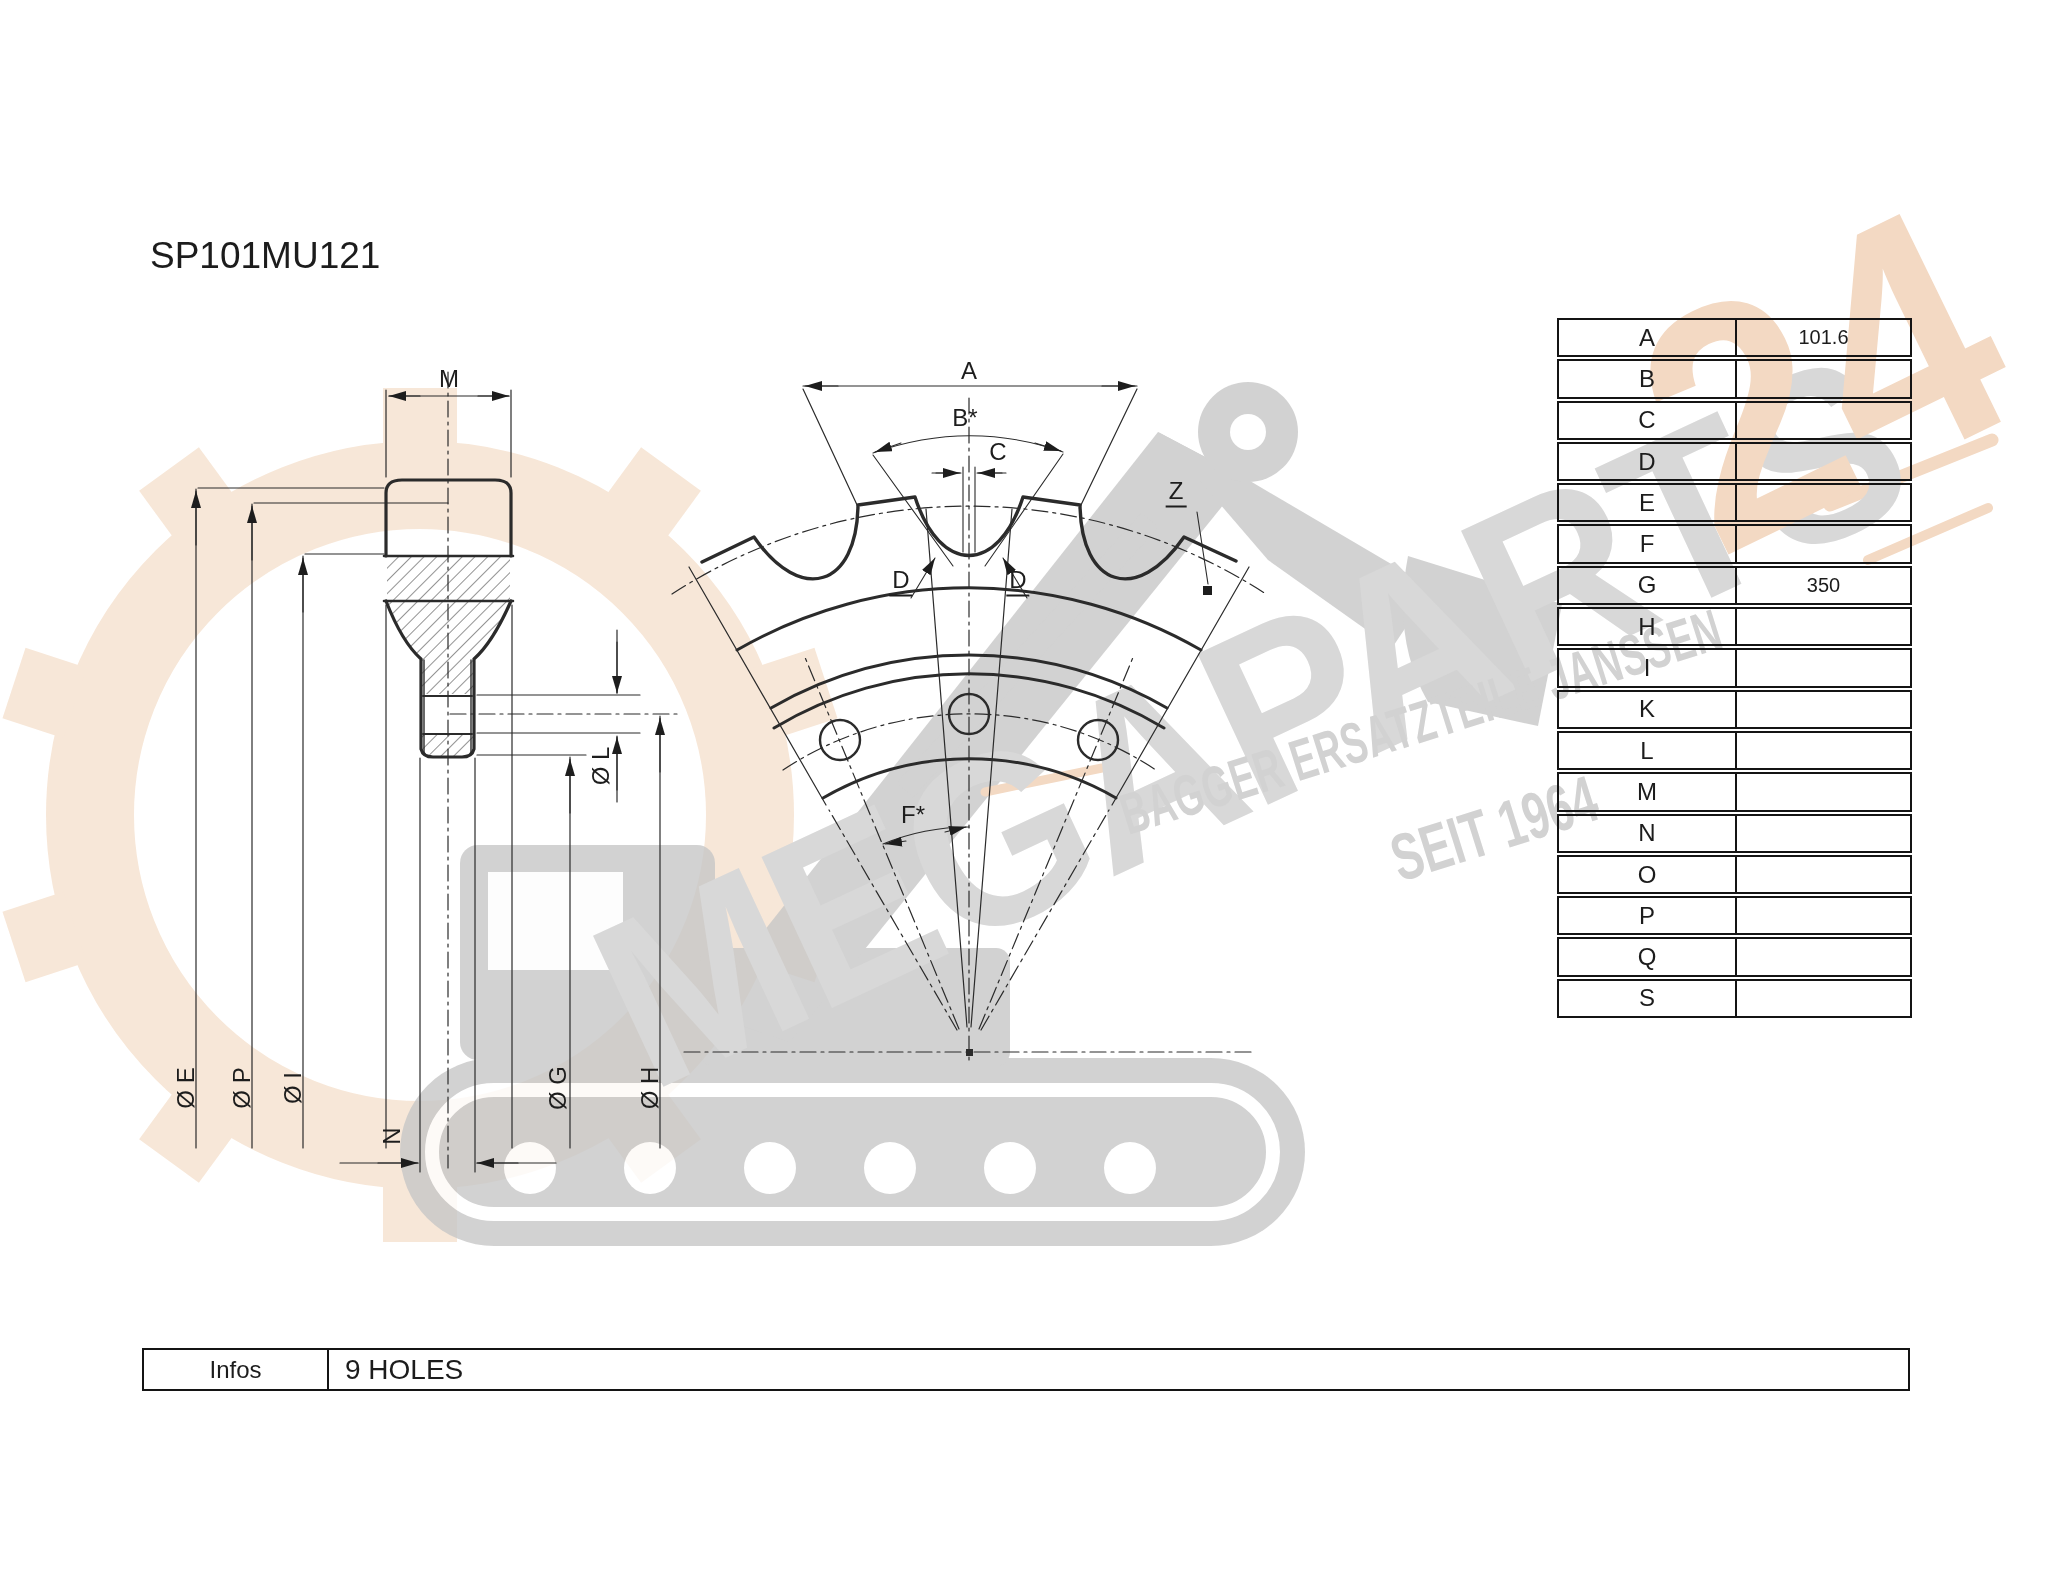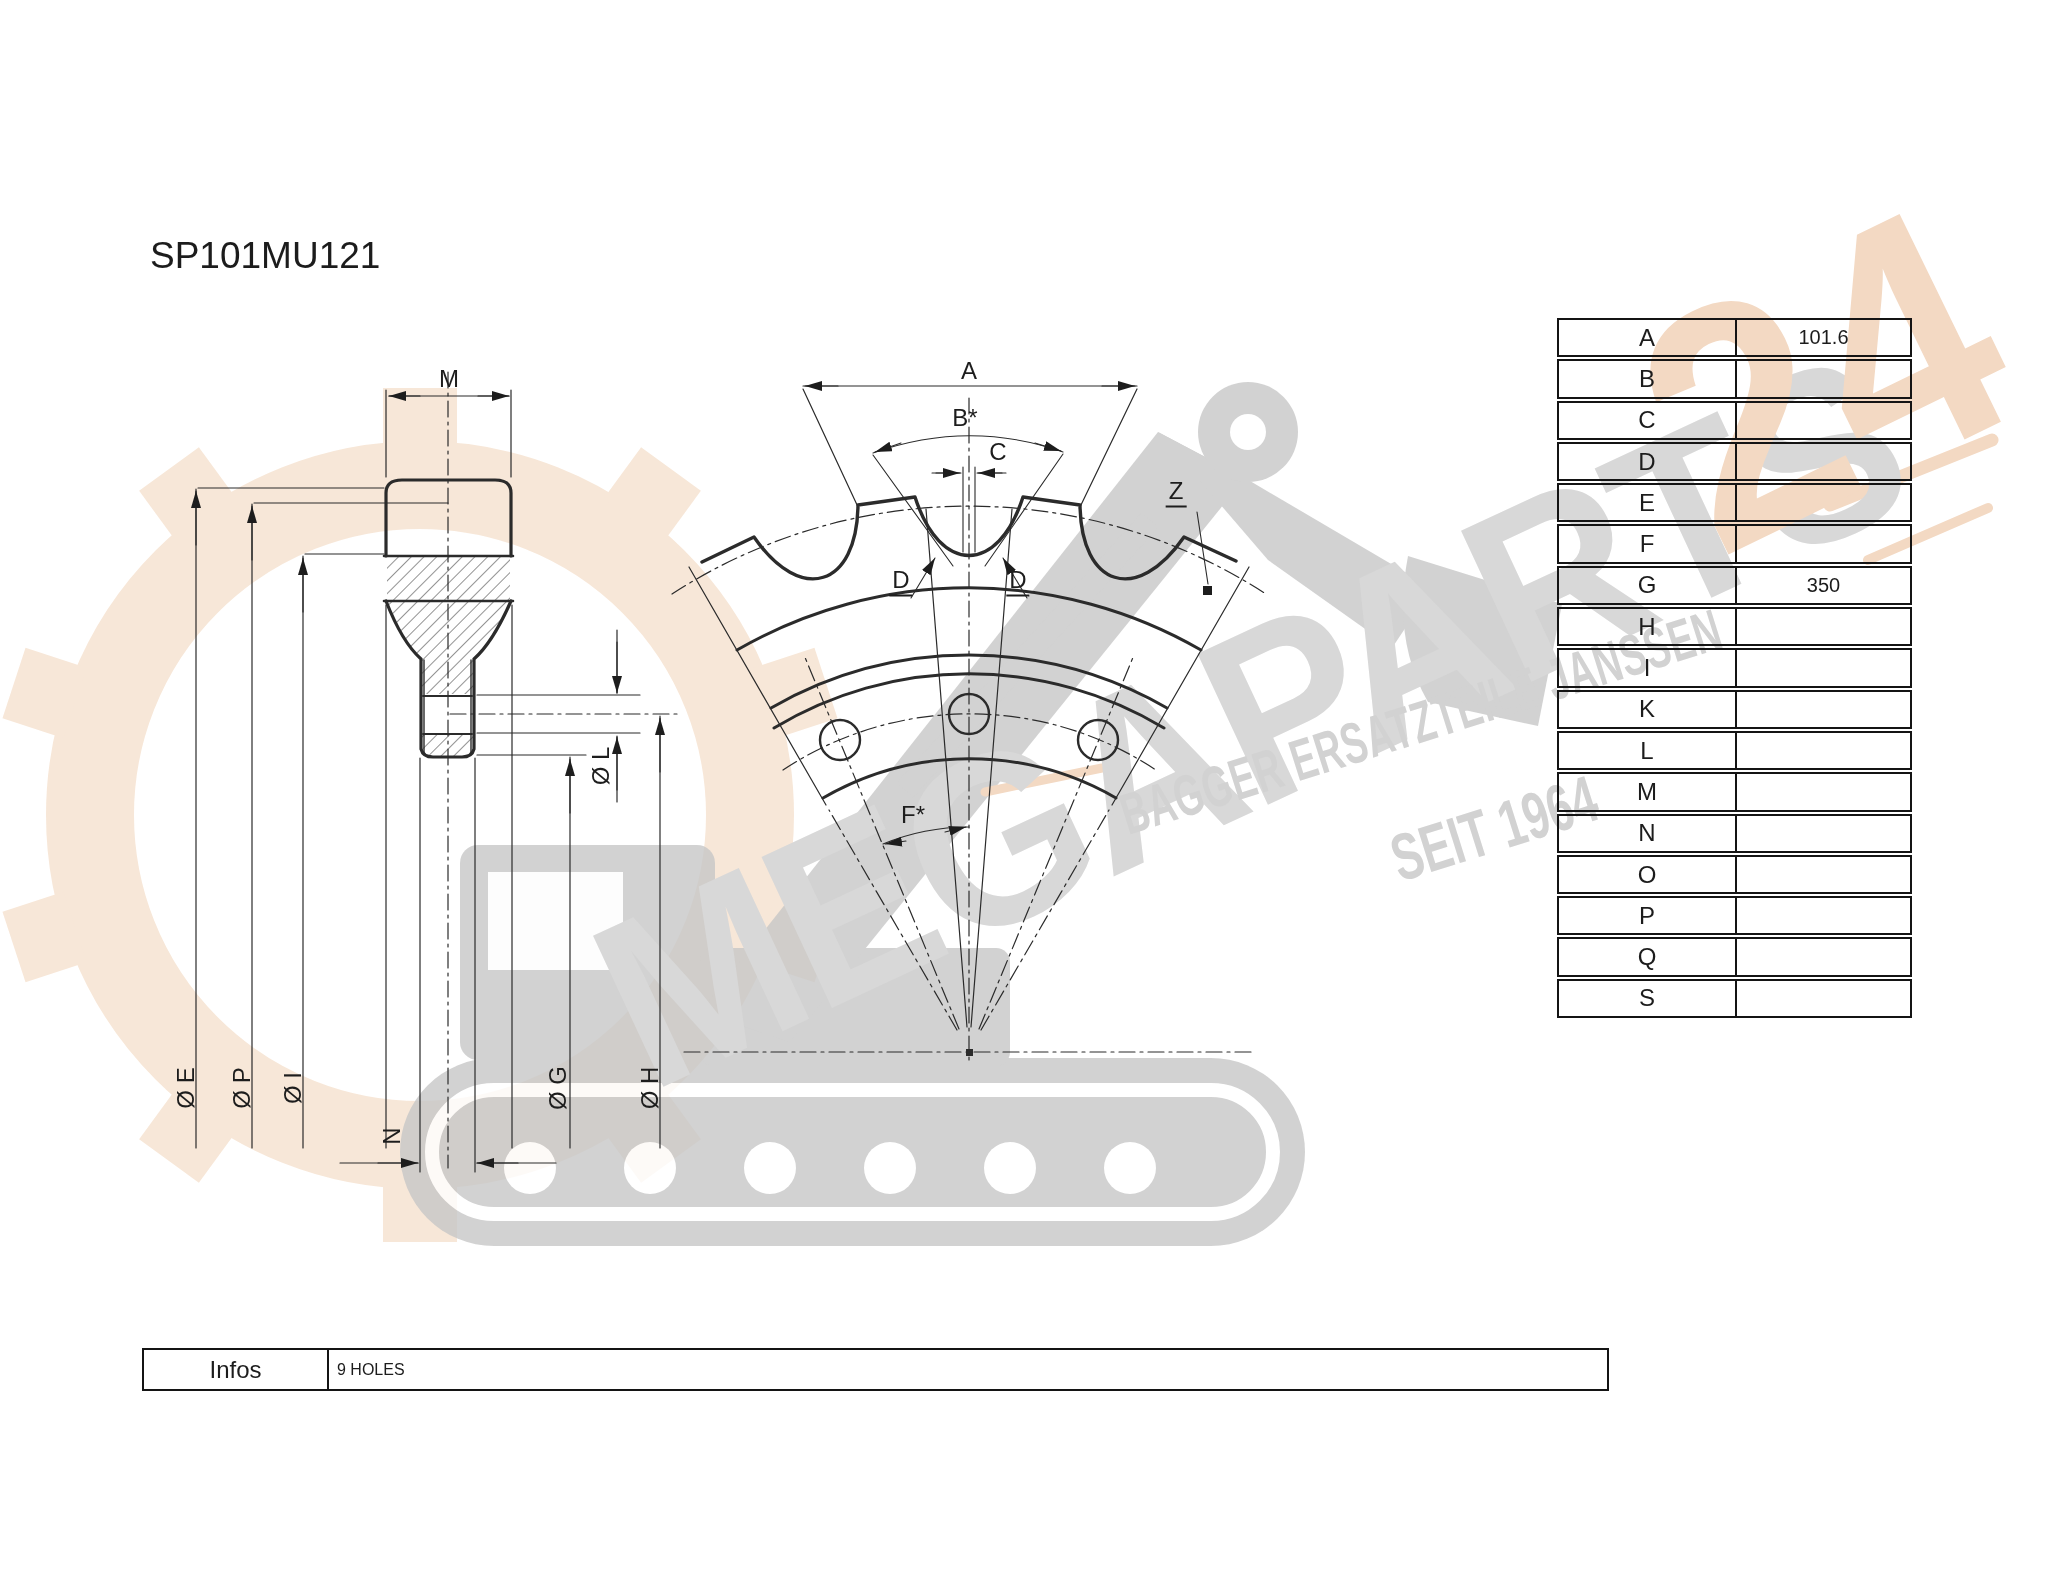--- a/index.html
+++ b/index.html
@@ -21,25 +21,25 @@
   
   #page-title{position:absolute;left:150px;top:235px;font-size:37px;font-weight:normal;z-index:3;}
   
   #spec-table{position:absolute;left:1557px;top:318px;width:355px;z-index:3;
     display:flex;flex-direction:column;gap:2px;}
   .spec-row{display:flex;height:39.3px;border:2px solid #141414;box-sizing:border-box;}
   .spec-label{width:176px;border-right:2px solid #141414;display:flex;align-items:center;
     justify-content:center;font-size:24px;}
   .spec-value{flex:1;display:flex;align-items:center;justify-content:center;font-size:20px;}
   
-  #infos-bar{position:absolute;left:142px;top:1348px;width:1467px;height:43px;z-index:3;
+  #infos-bar{position:absolute;left:142px;top:1348px;width:1768px;height:43px;z-index:3;
     border:2.5px solid #141414;box-sizing:border-box;display:flex;}
   #infos-label{width:183px;border-right:2px solid #141414;display:flex;align-items:center;
     justify-content:center;font-size:24px;}
-  #infos-value{flex:1;display:flex;align-items:center;font-size:16px;padding-left:8px;}
+  #infos-value{flex:1;display:flex;align-items:center;font-size:28px;margin-left:16px;}
   
   #drawing{position:absolute;inset:0;z-index:2;}
   .dimlbl{position:absolute;font-size:24px;color:#1d1d1d;z-index:2;transform:translate(-50%,-50%);}
   .dimlbl.rot{transform:translate(-50%,-50%) rotate(-90deg);}
   .dimlbl.refline{border-bottom:2px solid #1d1d1d;padding:0 3px 1px 3px;}
 </style>
 </head>
 <body>
 
 <div id="wm-layer">

